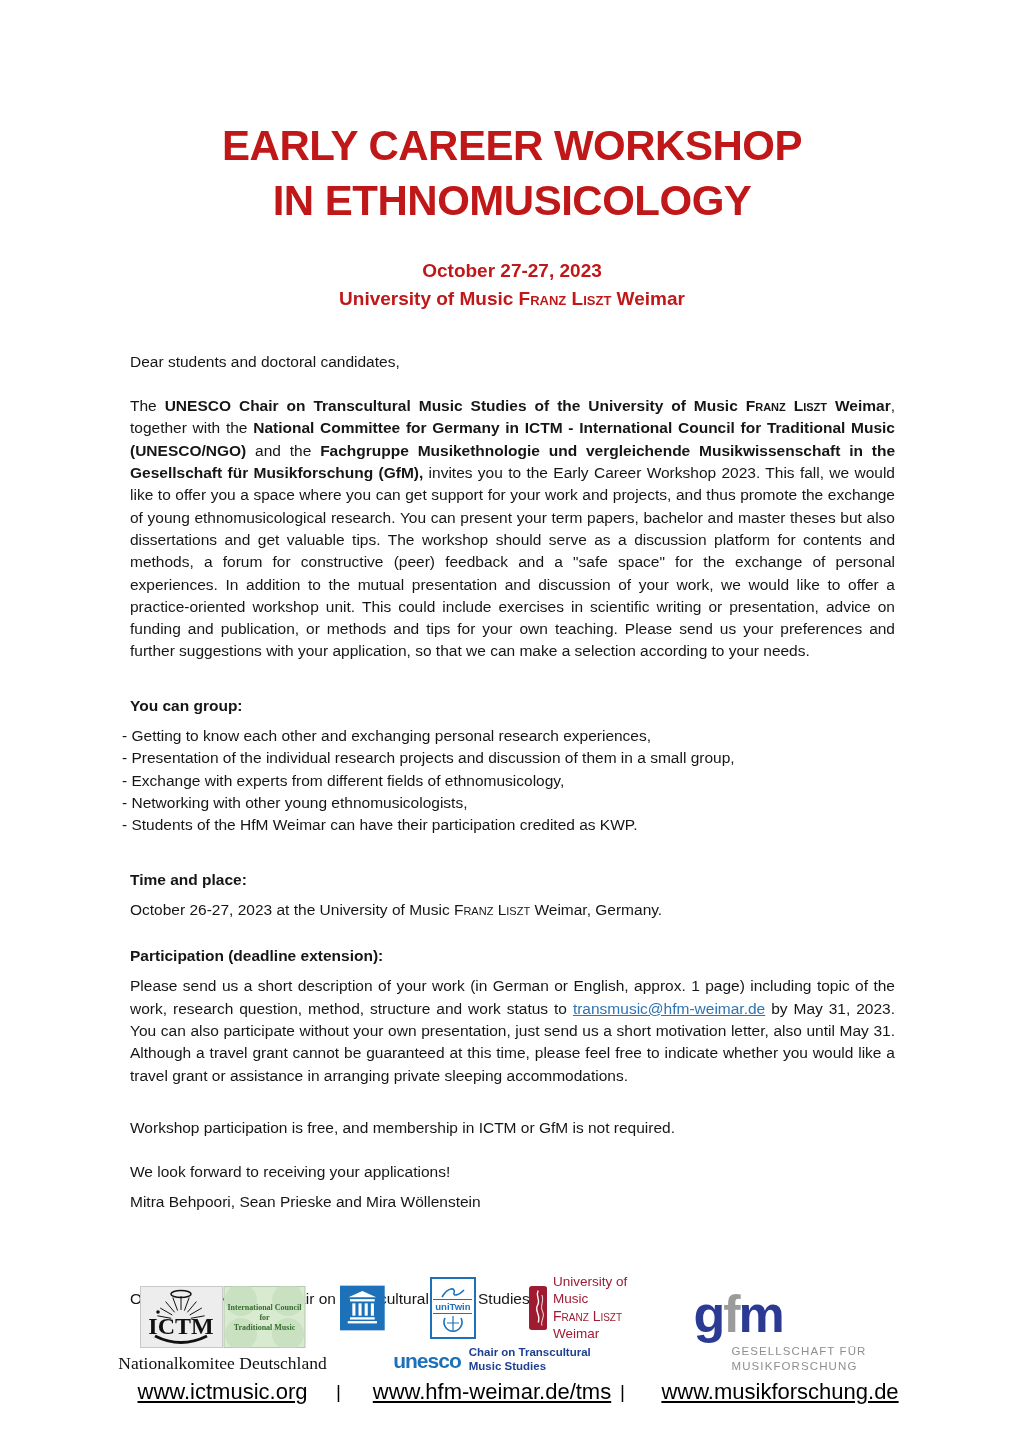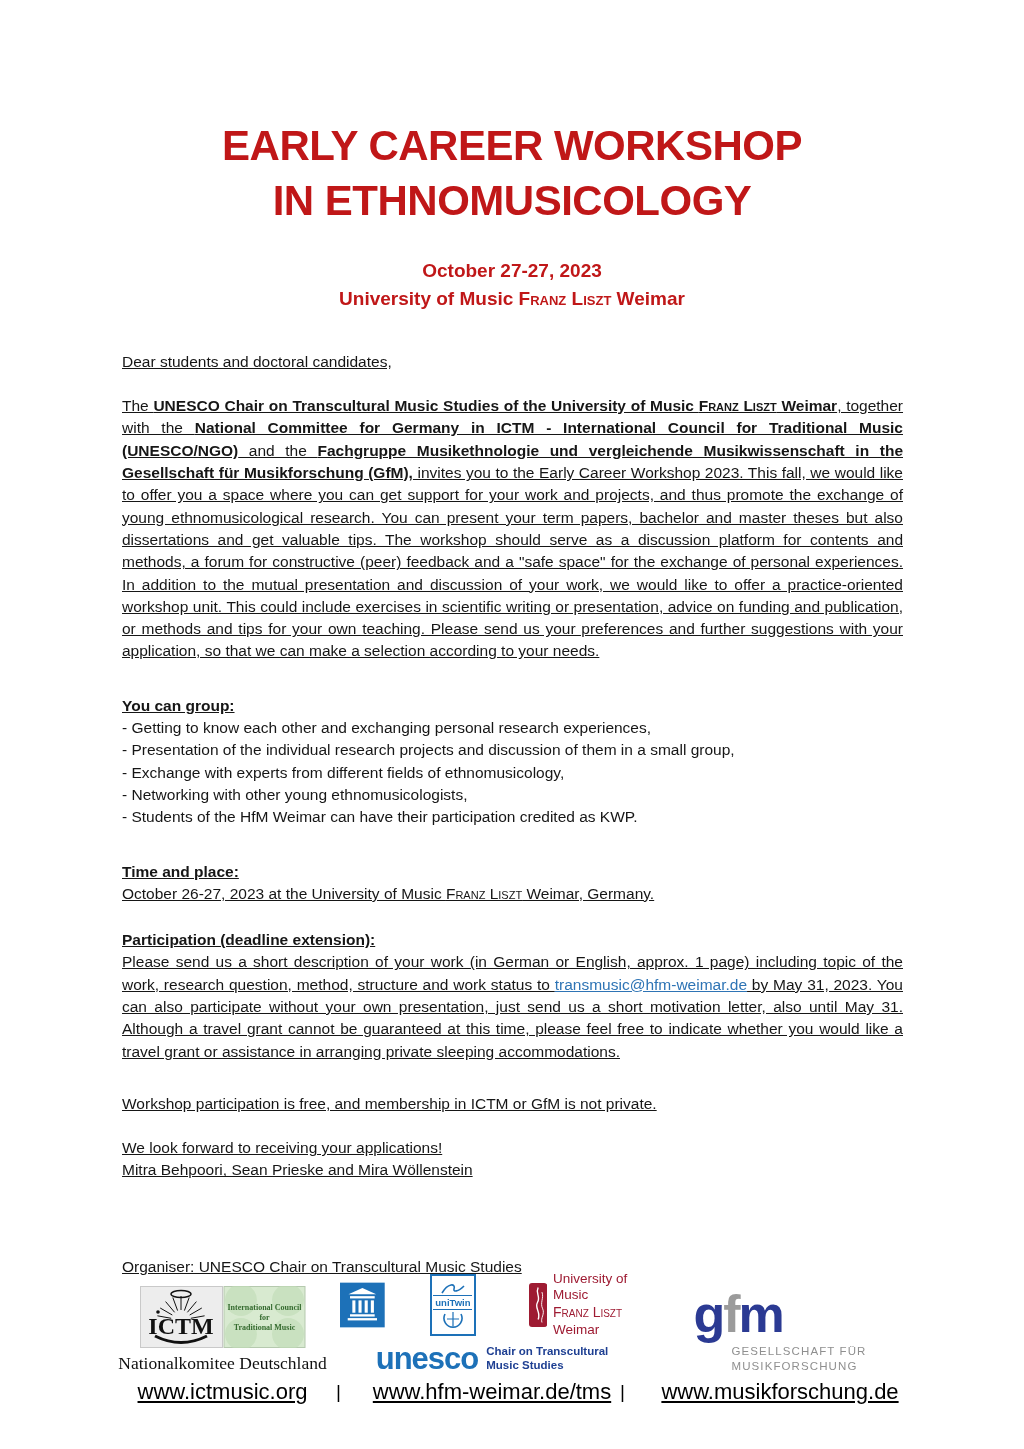--- a/index.html
+++ b/index.html
@@ -18,21 +18,21 @@
 
   
   .title{margin:118px 0 0;text-align:center;color:var(--red);
          font-weight:700;font-size:42px;line-height:1.32;letter-spacing:-0.5px;}
   .title span{display:block;}
   .subtitle{margin-top:28px;text-align:center;color:var(--red);
             font-weight:700;font-size:19px;line-height:1.5;}
 
   
   .letter{margin:37px 121px 0 122px;font-size:15.5px;line-height:22.3px;}
-  .letter p{margin:0;text-decoration:underline;}
+  .letter p{margin:8px;}
   .justify{text-align:justify;}
   .b{font-weight:700;}
   .sc{font-variant:small-caps;}
   .salutation{margin-bottom:22px !important;}
   .intro{margin-bottom:32px !important;}
   .sec-expect{margin-bottom:32px;}
   .sec-time{margin-bottom:24px;}
   .sec-part{margin-bottom:30px;}
   .heading{font-weight:700;}
   .fee{margin-bottom:22px !important;}
@@ -52,21 +52,21 @@
   .fsep1{left:336px;} .fsep2{left:620px;}
 
   
   .unesco-row{display:flex;align-items:center;gap:45px;}
   .unitwin-box{width:54px;height:58px;border:2px solid var(--unesco-blue);background:#fff;
                display:flex;flex-direction:column;align-items:center;justify-content:center;}
   .hfm-lockup{display:flex;align-items:center;margin-left:8px;}
   .hfm-text{margin-left:6px;color:var(--hfm-red);font-size:13.5px;line-height:1.25;font-weight:400;}
   .hfm-text .sc{font-size:14px;}
   .wordmark-row{display:flex;align-items:center;margin-top:4px;}
-  .unesco-word{color:var(--unesco-blue);font-weight:700;font-size:31px;letter-spacing:-1px;line-height:1;}
+  .unesco-word{color:var(--unesco-blue);font-weight:700;font-size:21px;letter-spacing:-1px;line-height:1;}
   .chair-text{margin-left:8px;color:var(--chair-blue);font-weight:700;font-size:11.5px;line-height:1.2;text-align:left;}
 
   
   .gfm-lockup{display:inline-block;text-align:left;}
   .gfm-word{font-size:52px;font-weight:700;letter-spacing:-2px;line-height:0.85;}
   .gfm-g,.gfm-m{color:var(--gfm-blue);}
   .gfm-f{color:#9b9b9b;}
   .gfm-sub{margin-left:38px;margin-top:8px;color:var(--gfm-gray);font-size:11.5px;
            letter-spacing:1.1px;line-height:1.3;}
 </style>
@@ -104,21 +104,21 @@
     <div class="sec-time">
       <p class="heading">Time and place:</p>
       <p><span>October 26-27, 2023 at the University of Music </span><span class="sc">Franz Liszt</span><span> Weimar, Germany.</span></p>
     </div>
 
     <div class="sec-part">
       <p class="heading">Participation (deadline extension):</p>
       <p class="justify"><span>Please send us a short description of your work (in German or English, approx. 1 page) including topic of the work, research question, method, structure and work status to </span><a href="#" class="email-link">transmusic@hfm-weimar.de</a><span> by May 31, 2023. You can also participate without your own presentation, just send us a short motivation letter, also until May 31. Although a travel grant cannot be guaranteed at this time, please feel free to indicate whether you would like a travel grant or assistance in arranging private sleeping accommodations.</span></p>
     </div>
 
-    <p class="fee">Workshop participation is free, and membership in ICTM or GfM is not private.</p>
+    <p class="fee">Workshop participation is free, and membership in ICTM or GfM is not required.</p>
 
     <p>We look forward to receiving your applications!</p>
     <p>Mitra Behpoori, Sean Prieske and Mira Wöllenstein</p>
 
     <p class="organiser">Organiser: UNESCO Chair on Transcultural Music Studies</p>
   </div>
 
   <div class="footer">
 
     <div class="fcol fcol1">

